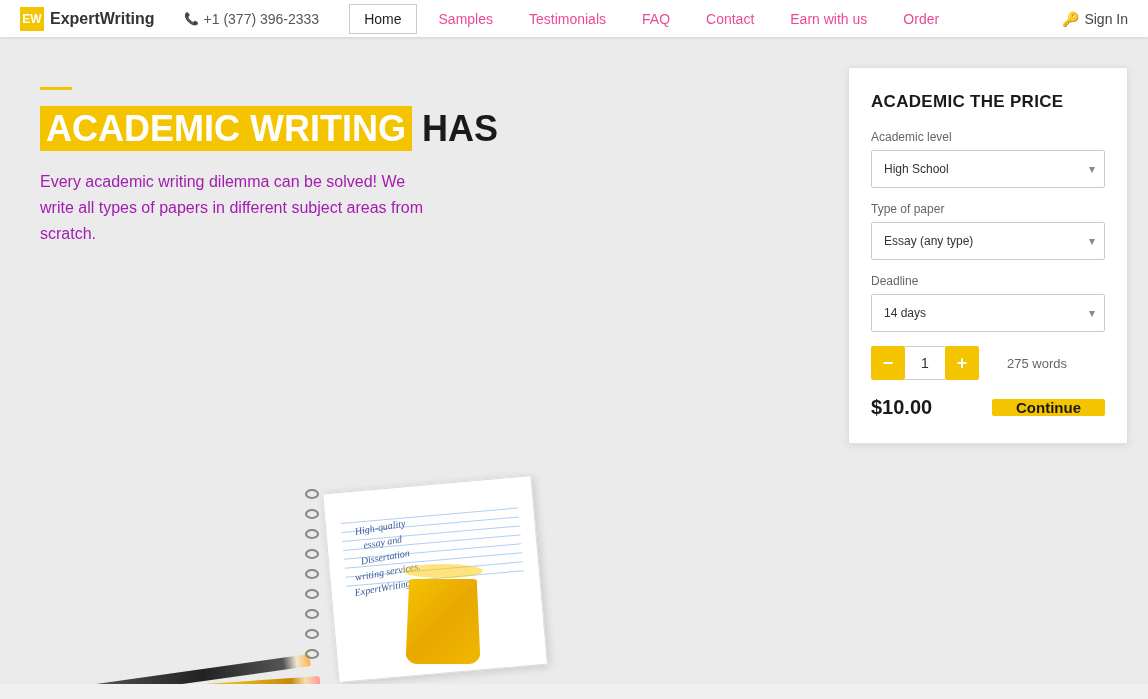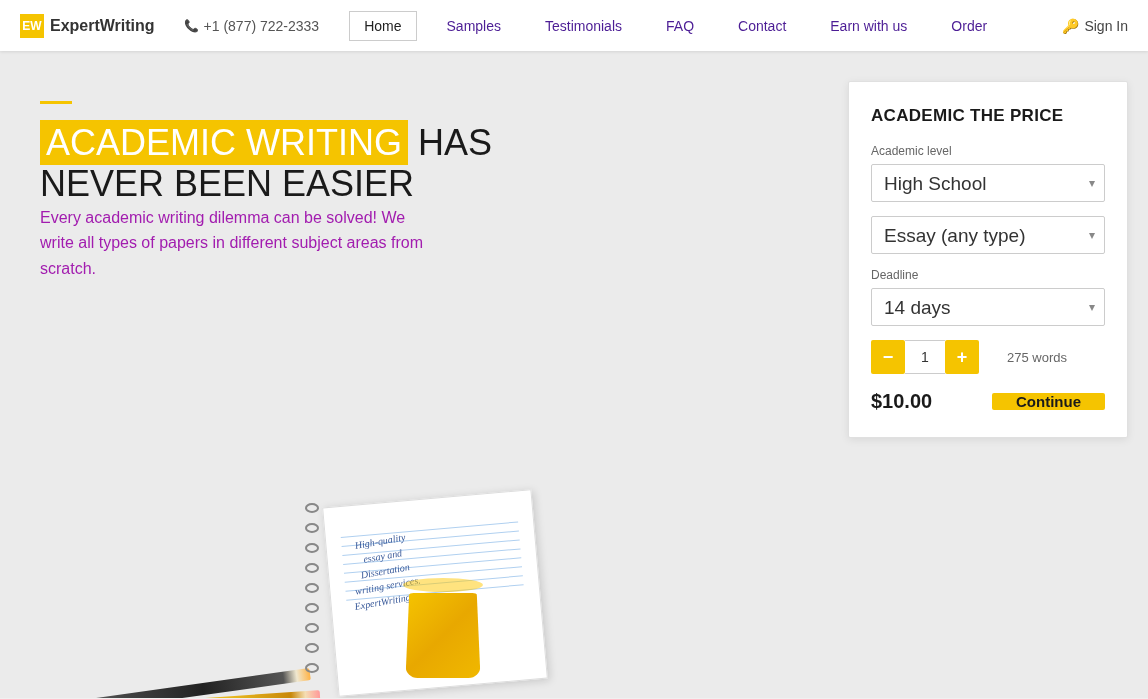--- a/index.html
+++ b/index.html
@@ -7,21 +7,21 @@
       font-family: 'Arial', sans-serif;
       background: #f0f0f0;
       width: 1148px;
       min-height: 699px;
       overflow-x: hidden;
     }
 
     
     header {
       background: #fff;
-      height: 51px;
+      height: 37px;
       display: flex;
       align-items: center;
       padding: 0 20px;
       box-shadow: 0 1px 3px rgba(0,0,0,0.1);
       position: relative;
       z-index: 10;
     }
     .logo-container {
       display: flex;
       align-items: center;
@@ -49,27 +49,27 @@
       align-items: center;
       gap: 4px;
       color: #555;
       font-size: 14px;
       margin-right: 30px;
     }
     .phone-icon { font-size: 12px; }
     nav {
       display: flex;
       align-items: center;
-      gap: 16px;
+      gap: 8px;
       flex: 1;
     }
     .nav-item {
       padding: 6px 14px;
       font-size: 14px;
-      color: #4c1d95;
+      color: #ec4899;
       cursor: pointer;
       text-decoration: none;
       white-space: nowrap;
     }
     .nav-item.active {
       border: 1px solid #ccc;
       color: #222;
     }
     .signin-btn {
       display: flex;
@@ -99,23 +99,24 @@
       z-index: 2;
     }
     .accent-line {
       width: 32px;
       height: 3px;
       background: #f5c400;
       margin-bottom: 18px;
     }
     .headline {
       font-size: 36px;
-      font-weight: 400;
+      font-weight: 700;
       line-height: 1.15;
       color: #1a1a1a;
+      margin-bottom: 20px;
     }
     .headline-highlight {
       background: #f5c400;
       color: #fff;
       padding: 2px 6px;
       display: inline;
     }
     .headline-normal {
       color: #1a1a1a;
     }
@@ -278,21 +279,21 @@
     .select-wrapper {
       position: relative;
       margin-bottom: 14px;
     }
     .select-field {
       width: 100%;
       height: 38px;
       padding: 0 12px;
       border: 1px solid #ccc;
       border-radius: 2px;
-      font-size: 19px;
+      font-size: 12px;
       color: #333;
       background: #fff;
       appearance: none;
       cursor: pointer;
       outline: none;
     }
     .select-arrow {
       position: absolute;
       right: 10px;
       top: 50%;
@@ -366,21 +367,21 @@
 </head>
 <body>
 
 <header>
   <div class="logo-container">
     <div class="logo-box">EW</div>
     <span class="logo-text">ExpertWriting</span>
   </div>
   <div class="phone">
     <span class="phone-icon">📞</span>
-    <span>+1 (877) 722-2333</span>
+    <span>+1 (377) 396-2333</span>
   </div>
   <nav>
     <a class="nav-item active">Home</a>
     <a class="nav-item">Samples</a>
     <a class="nav-item">Testimonials</a>
     <a class="nav-item">FAQ</a>
     <a class="nav-item">Contact</a>
     <a class="nav-item">Earn with us</a>
     <a class="nav-item">Order</a>
   </nav>
@@ -390,21 +391,20 @@
   </div>
 </header>
 
 <div class="main-content">
 
   <div class="left-section">
     <div class="accent-line"></div>
     <h1 class="headline">
       <span class="headline-highlight">ACADEMIC WRITING</span>
       <span class="headline-normal"> HAS</span><br>
-      <span class="headline-normal">NEVER BEEN EASIER</span>
     </h1>
     <p class="subtext">Every academic writing dilemma can be solved! We write all types of papers in different subject areas from scratch.</p>
 
     <div class="pencil-group">
       <div class="pencil pencil-black"></div>
       <div class="pencil pencil-yellow"></div>
     </div>
 
     <div class="notebook">
       <div class="notebook-spiral">
@@ -453,20 +453,21 @@
       <div class="select-wrapper">
         <select class="select-field">
           <option>High School</option>
           <option>Undergraduate</option>
           <option>Master's</option>
           <option>PhD</option>
         </select>
         <span class="select-arrow">▾</span>
       </div>
 
+      <div class="field-label">Type of paper</div>
       <div class="select-wrapper">
         <select class="select-field">
           <option>Essay (any type)</option>
           <option>Research Paper</option>
           <option>Coursework</option>
           <option>Case Study</option>
         </select>
         <span class="select-arrow">▾</span>
       </div>
 

